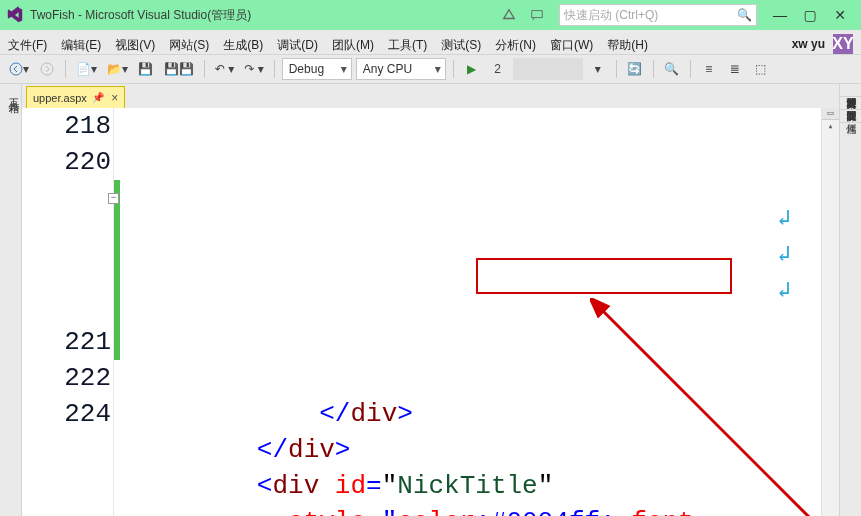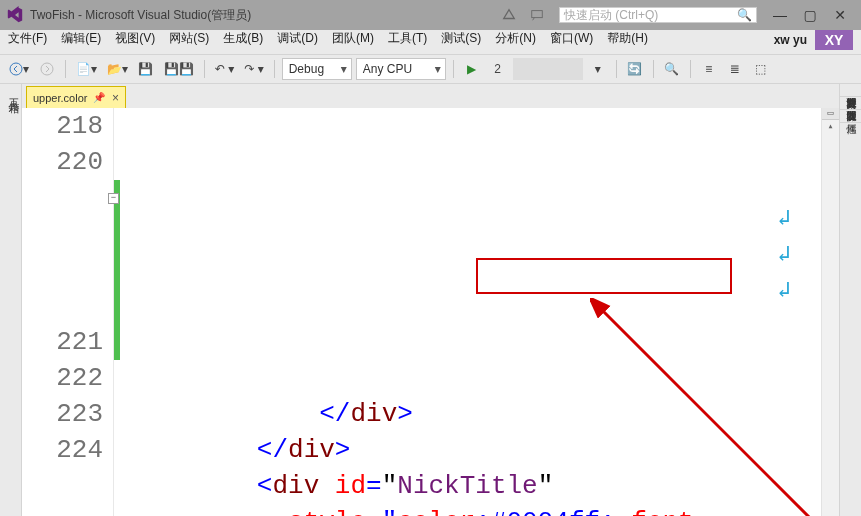--- a/index.html
+++ b/index.html
@@ -1,52 +1,52 @@
 <!DOCTYPE html>
 <html><head>
 <meta charset="utf-8">
 <style>
 * { margin: 0; padding: 0; box-sizing: border-box; }
 body { font-family: "Segoe UI", Tahoma, sans-serif; font-size: 12px; background: #eaeaea; width: 861px; height: 516px; overflow: hidden; position: relative; }
-.titlebar { height: 30px; background: #a3a3a3; display: flex; align-items: center; padding: 0 6px; }
+.titlebar { height: 30px; background: #86efac; display: flex; align-items: center; padding: 0 6px; }
 .titlebar .logo { width: 18px; height: 18px; margin-right: 6px; }
 .titlebar .title { color: #3a3a3a; flex: 0 0 auto; }
 .titlebar .spacer { flex: 1; }
 .titlebar .ticon { width: 20px; height: 20px; display: flex; align-items: center; justify-content: center; margin: 0 4px; color: #555; }
-.quick-launch { display: flex; align-items: center; background: #fff; border: 1px solid #ccc; height: 16px; width: 198px; padding: 0 4px; margin: 0 8px; color: #aaa; font-size: 12px; justify-content: space-between; }
+.quick-launch { display: flex; align-items: center; background: #fff; border: 1px solid #ccc; height: 22px; width: 198px; padding: 0 4px; margin: 0 8px; color: #aaa; font-size: 12px; justify-content: space-between; }
 .winctrl { width: 30px; height: 22px; display: flex; align-items: center; justify-content: center; color: #333; font-size: 14px; }
-.menubar { height: 24px; background: #eaeaea; display: flex; align-items: flex-start; padding: 0 8px; gap: 14px; color: #222; }
+.menubar { height: 24px; background: #eaeaea; display: flex; align-items: flex-end; padding: 0 8px; gap: 14px; color: #222; }
 .menubar .m { cursor: pointer; }
 .menubar .right { margin-left: auto; display: flex; align-items: center; gap: 8px; font-weight: bold; }
-.user-badge { width: 38px; height: 20px; background: #9363b4; color: #fff; font-size: 14px; display: flex; align-items: center; justify-content: center; }
+.user-badge { width: 20px; height: 20px; background: #9363b4; color: #fff; font-size: 16px; display: flex; align-items: center; justify-content: center; }
 .toolbar { height: 30px; background: #eaeaea; border-top: 1px solid #d4d4d4; border-bottom: 1px solid #d4d4d4; display: flex; align-items: center; padding: 0 6px; gap: 4px; }
 .tbtn { height: 22px; min-width: 22px; display: flex; align-items: center; justify-content: center; padding: 0 3px; color: #444; }
 .tsep { width: 1px; height: 18px; background: #c6c6c6; margin: 0 3px; }
 .tselect { height: 22px; border: 1px solid #c6c6c6; background: #fff; padding: 0 18px 0 6px; font-size: 12px; color: #333; position: relative; display: flex; align-items: center; min-width: 70px; }
 .tselect::after { content: "▾"; position: absolute; right: 4px; color: #555; }
 .play { color: #2e8b2e; }
 .workspace { position: absolute; top: 84px; bottom: 0; left: 0; right: 0; display: flex; }
 .left-gutter { width: 22px; background: #eaeaea; border-right: 1px solid #d4d4d4; writing-mode: vertical-rl; text-orientation: upright; font-size: 11px; color: #333; padding-top: 6px; text-align: left; letter-spacing: 2px; }
 .editor-zone { flex: 1; display: flex; flex-direction: column; background: #fff; position: relative; }
 .tabstrip { height: 24px; background: #eaeaea; display: flex; align-items: flex-end; padding-left: 4px; }
 .tab { background: #fff3a1; border: 1px solid #d4b800; border-bottom: none; height: 22px; padding: 0 6px; display: flex; align-items: center; font-size: 11px; color: #333; gap: 6px; }
 .tab .pin { color: #555; font-size: 10px; }
 .tab .close { color: #555; font-size: 12px; }
 .code-area { flex: 1; display: flex; background: #fff; font-family: Consolas, "Courier New", monospace; font-size: 26px; line-height: 36px; position: relative; overflow: hidden; }
-.gutter { width: 92px; background: #fff; text-align: right; padding-right: 10px; color: #737373; border-right: 1px solid #e8e8e8; }
+.gutter { width: 92px; background: #fff; text-align: right; padding-right: 2px; color: #0f172a; border-right: 1px solid #e8e8e8; }
 .gutter .ln { height: 36px; }
 .changebar { width: 6px; background: #fff; }
 .changebar .cb { height: 36px; }
 .changebar .green { background: #4fbf4f; }
 .code { flex: 1; white-space: pre; color: #000; position: relative; }
 .code .row { height: 36px; padding-left: 12px; }
 .kw-blue { color: #0000ff; }
 .tagname { color: #800000; }
 .attr { color: #ff0000; }
-.val-blue { color: #701a75; }
+.val-blue { color: #14532d; }
 .collapse-mark { position: absolute; left: -12px; width: 11px; height: 11px; border: 1px solid #999; background: #fff; font-size: 9px; line-height: 9px; text-align: center; color: #555; top: 85px; }
 .red-box { position: absolute; border: 2px solid #d00000; left: 356px; top: 150px; width: 256px; height: 36px; pointer-events: none; }
 .wrap-arrow { position: absolute; right: 30px; color: #2aa8d8; font-size: 22px; }
 .wrap-arrow.a1 { top: 94px; }
 .wrap-arrow.a2 { top: 130px; }
 .wrap-arrow.a3 { top: 166px; }
 .red-arrow { position: absolute; pointer-events: none; }
 .right-gutters { width: 22px; background: #eaeaea; border-left: 1px solid #d4d4d4; display: flex; flex-direction: column; }
 .rg-item { writing-mode: vertical-rl; font-size: 10px; color: #333; padding: 6px 3px; border-bottom: 1px solid #d4d4d4; flex: 0 0 auto; }
 .scrollbar-v { width: 18px; background: #f1f1f1; border-left: 1px solid #e2e2e2; position: relative; }
@@ -142,36 +142,35 @@
   <span class="tbtn">≡</span>
   <span class="tbtn">≣</span>
   <span class="tbtn">⬚</span>
 </div>
 
 <div class="workspace">
   <div class="left-gutter">工具箱</div>
   <div class="editor-zone">
     <div class="tabstrip">
       <div class="tab">
-        <span>upper.color</span>
+        <span>upper.aspx</span>
         <span class="pin">📌</span>
         <span class="close">×</span>
       </div>
     </div>
     <div class="code-area">
       <div class="gutter" id="gutter">
           <div class="ln">218</div>
           <div class="ln">220</div>
           <div class="ln"></div>
           <div class="ln"></div>
           <div class="ln"></div>
           <div class="ln"></div>
           <div class="ln">221</div>
           <div class="ln">222</div>
-          <div class="ln">223</div>
           <div class="ln">224</div>
           <div class="ln"></div>
         </div>
       <div class="changebar" id="changebar">
           <div class="cb"></div>
           <div class="cb"></div>
           <div class="cb green"></div>
           <div class="cb green"></div>
           <div class="cb green"></div>
           <div class="cb green"></div>

